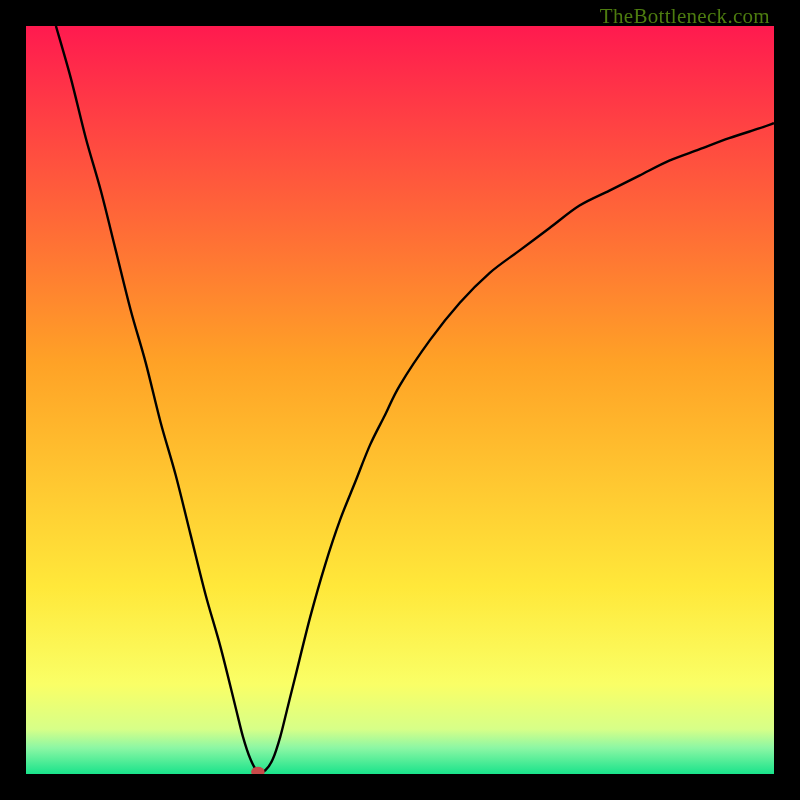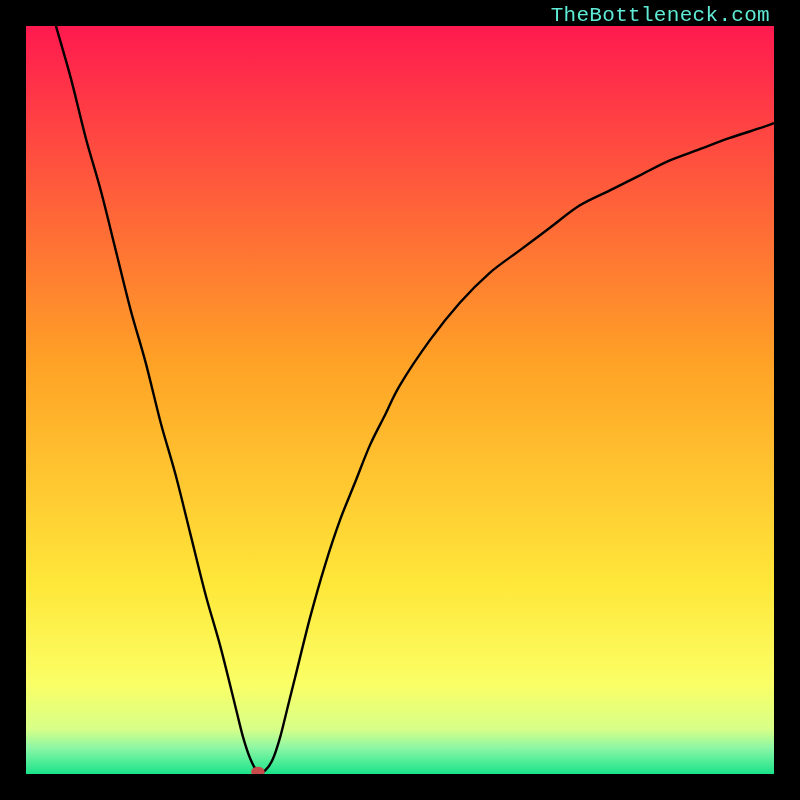--- a/index.html
+++ b/index.html
@@ -22,24 +22,24 @@
     position: absolute;
     left: 0;
     top: 0;
     width: 748px;
     height: 748px;
   }
   .watermark {
     position: absolute;
     top: 4px;
     right: 30px;
-    font-family: Liberation Mono, monospace;
+    font-family: Liberation Serif, serif;
     font-size: 21px;
     font-weight: 500;
-    color: #5eead4;
+    color: #4d7c0f;
     letter-spacing: 0.3px;
   }
 </style>
 </head>
 <body>
 
 <div class="frame">
   <svg class="plot-area" viewBox="0 0 748 748" preserveAspectRatio="none">
     <defs>
       <linearGradient id="bg-grad" x1="0" y1="0" x2="0" y2="1">

